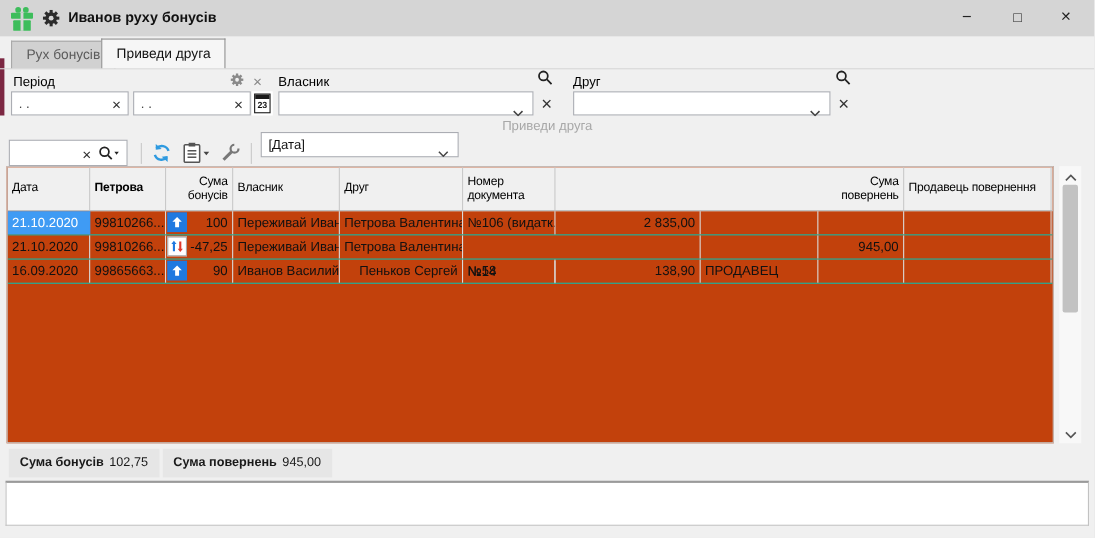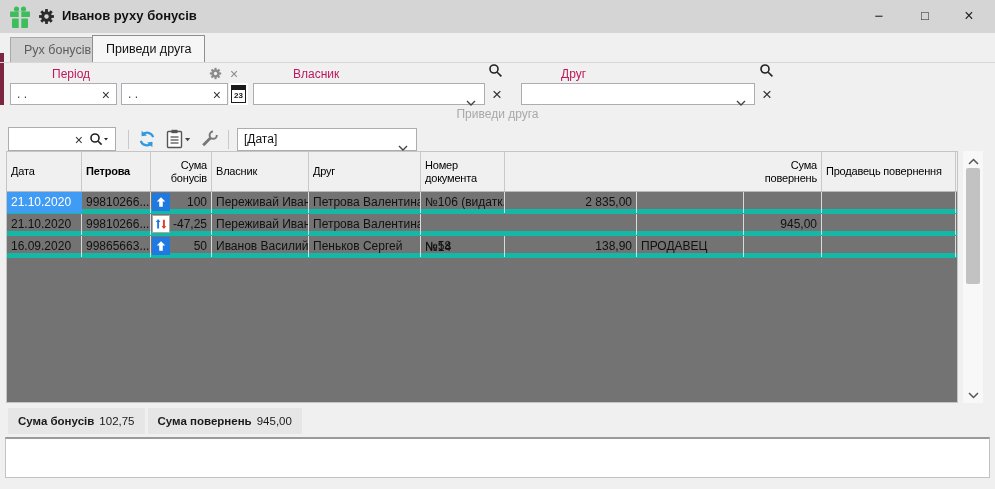--- a/index.html
+++ b/index.html
@@ -15,42 +15,42 @@
   .wb-min{left:860px;} .wb-max{left:906px;font-size:13px;} .wb-close{left:950px;font-size:16px;}
   
   .tabline{position:absolute;left:0;top:62px;width:995px;height:1px;background:#d8d8d8;}
   .tab{position:absolute;font-size:12.5px;padding:0 13px;box-sizing:border-box;}
   .tab-inactive{left:10px;top:37px;height:25px;line-height:25px;background:#d1d1d1;
       border:1px solid #a9a9a9;border-bottom:none;color:#5c5c5c;z-index:1;}
   .tab-active{left:92px;top:35px;height:27px;line-height:27px;background:#f6f6f6;
       border:1px solid #8f8f8f;border-bottom:none;color:#111;z-index:2;}
   .edgefrag{position:absolute;left:0;top:53px;width:4px;height:52px;background:#7c2742;}
   
-  .flabel{position:absolute;font-size:12px;color:#be185d;margin-left:40px;}
+  .flabel{position:absolute;font-size:12px;color:#000000;}
   .inputbox{position:absolute;height:22px;background:#fff;border:1px solid #abadb3;
       box-sizing:border-box;font-size:12px;line-height:20px;padding:0 6px;color:#444;}
   .clrx{position:absolute;font-size:14px;color:#333;line-height:1;cursor:default;}
   .combo-chevron{position:absolute;}
   .smallicon{position:absolute;}
   .groupcaption{position:absolute;left:0;top:107px;width:995px;text-align:center;
       font-size:12px;color:#a8a8a8;}
   
   .sep{position:absolute;width:1px;height:19px;background:#c9c9c9;top:130px;}
   .tbtn{position:absolute;cursor:default;}
   
-  .grid{position:absolute;left:6px;top:151px;width:952px;height:252px;background:#737373;
+  .grid{position:absolute;left:6px;top:151px;width:952px;height:252px;background:#c2410c;
         border:1px solid #c5c5c5;box-sizing:border-box;overflow:hidden;}
   .ghdr{position:absolute;left:0;top:0;width:950px;height:40px;background:#f0f0f0;
         border-bottom:1px solid #b9b9b9;box-sizing:border-box;}
   .gh{position:absolute;top:0;height:39px;box-sizing:border-box;border-right:1px solid #c9c9c9;
       font-size:11px;letter-spacing:-0.2px;color:#000;display:flex;align-items:center;
       padding:0 4px;line-height:1.15;overflow:hidden;}
   .gh.b{font-weight:bold;}
   .gh.a-right{justify-content:flex-end;text-align:right;}
-  .grow{position:absolute;left:0;width:950px;height:22px;border-bottom:5px solid #14b8a6;
+  .grow{position:absolute;left:0;width:950px;height:22px;border-bottom:1px solid #14b8a6;
         box-sizing:border-box;}
   .gc{position:absolute;top:0;height:21px;box-sizing:border-box;border-right:1px solid #dadada;
       font-size:12px;line-height:21px;padding:0 4px;white-space:nowrap;overflow:hidden;color:#111;}
   .gc.a-right{text-align:right;}
   .gc.sel{background:#3f9bf4;color:#fff;border-right-color:#3f9bf4;}
   .iconslot{position:absolute;left:1px;top:1px;width:18px;height:18px;}
   .upbox{width:18px;height:18px;background:#2079e0;display:flex;align-items:center;justify-content:center;}
   .updownbox{width:16px;height:16px;background:#fff;border:1px solid #a8a8a8;
       display:flex;align-items:center;justify-content:center;}
   
@@ -219,21 +219,21 @@
   <span class="tbtn" style="left:200px;top:129px;">
     <svg width="20" height="20" viewBox="0 0 20 20" fill="none">
       <circle cx="13.2" cy="6.2" r="3.6" stroke="#777" stroke-width="2"></circle>
       <rect x="13" y="1" width="6" height="5" fill="#f0f0f0"></rect>
       <line x1="10.4" y1="9.0" x2="3.2" y2="16.2" stroke="#777" stroke-width="2.8"></line>
     </svg>
   </span>
 
   <div class="sep" style="left:228px;"></div>
 
-  <div class="inputbox" style="left:237px;top:128px;width:180px;height:23px;color:#111;">
+  <div class="inputbox" style="left:237px;top:120px;width:180px;height:23px;color:#111;">
     <span>[Дата]</span>
     <span class="combo-chevron" style="right:8px;top:8px;">
       <svg width="10" height="6" viewBox="0 0 10 6" fill="none" stroke="#444" stroke-width="1.4">
           <polyline points="1,1 5,5 9,1"></polyline>
         </svg>
     </span>
   </div>
 
   <div class="grid">
     <div class="ghdr">
@@ -286,23 +286,23 @@
         </div>
         <div class="grow" style="top: 84px;">
           <div class="gc a-left" style="left: 0px; width: 75px;">16.09.2020</div>
           <div class="gc a-left" style="left: 75px; width: 69px;">99865663...</div>
           <div class="gc a-right" style="left: 144px; width: 61px;"><span class="iconslot">
               <span class="upbox">
                 <svg width="14" height="14" viewBox="0 0 18 18">
                   <path d="M9 3 L14.5 8.5 H11.3 V15 H6.7 V8.5 H3.5 Z" fill="#fff"></path>
                 </svg>
               </span>
-            </span><span>50</span></div>
+            </span><span>90</span></div>
           <div class="gc a-left" style="left: 205px; width: 97px;">Иванов Василий</div>
-          <div class="gc a-left" style="left: 302px; width: 112px;">Пеньков Сергей</div>
+          <div class="gc a-left" style="left: 302px; width: 112px; text-align: right;">Пеньков Сергей</div>
           <div class="gc a-left" style="left: 414px; width: 84px;">№58</div>
           <div class="gc a-right" style="left: 498px; width: 132px;">138,90</div>
           <div class="gc a-left" style="left: 630px; width: 107px;">ПРОДАВЕЦ</div>
           <div class="gc a-right" style="left: 737px; width: 78px;"></div>
           <div class="gc a-left" style="left: 815px; width: 134px;"></div>
         </div>
       </div>
   </div>
 
   <div class="vscroll">

